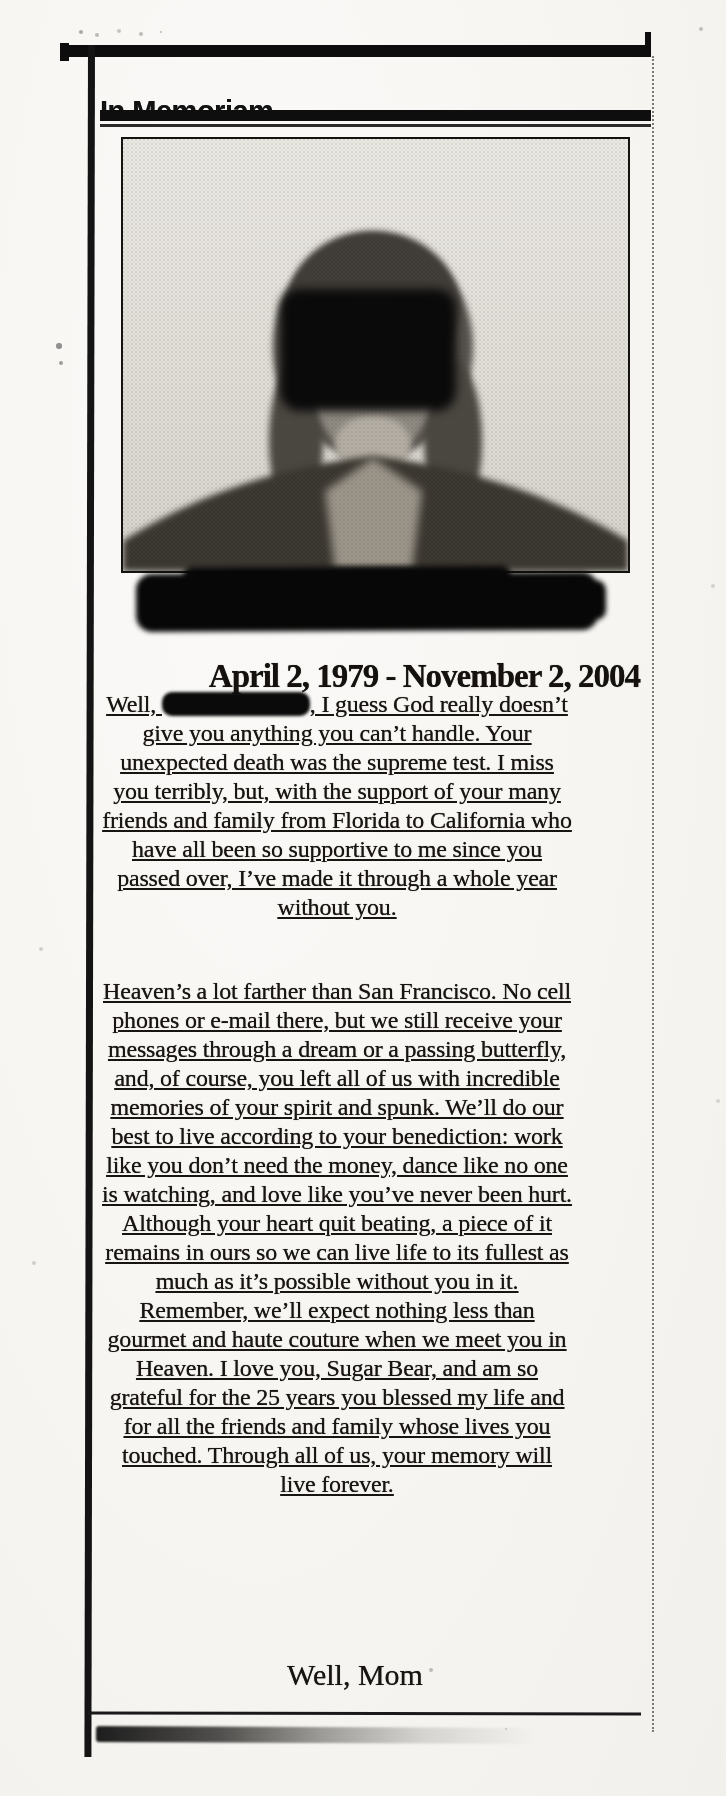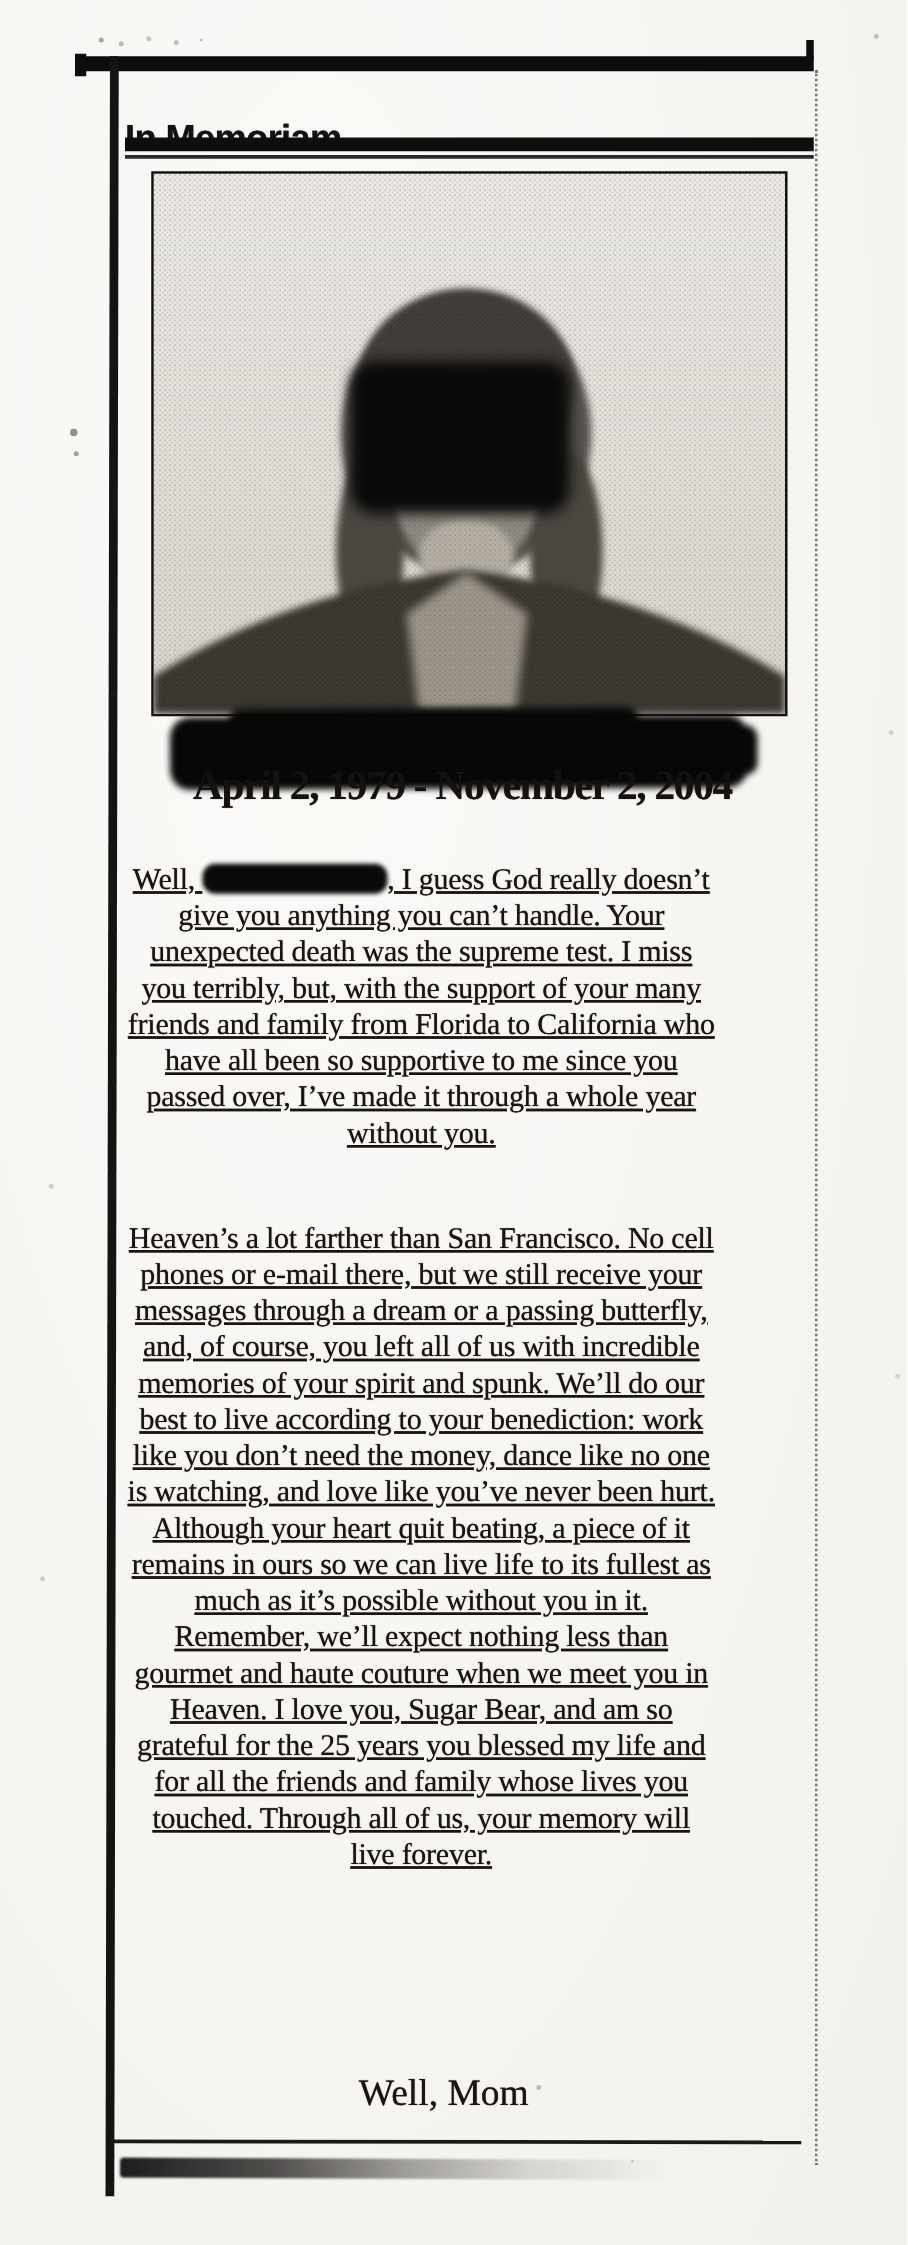--- a/index.html
+++ b/index.html
@@ -39,21 +39,21 @@
     background:#0a0a0a; border-radius:20px; filter:blur(5px);
   }
   
   .name-redaction {
     position:absolute; left:136px; top:573px; width:462px; height:58px;
     background:#070707; border-radius:16px; filter:blur(2.5px); transform:rotate(-0.25deg);
   }
   .name-redaction::before { content:""; position:absolute; left:46px; top:-7px; width:330px; height:22px; background:#070707; border-radius:12px; }
   .name-redaction::after  { content:""; position:absolute; right:-8px; top:8px; width:30px; height:40px; background:#070707; border-radius:10px; }
   .life-dates {
-    position:absolute; left:100px; top:611px; width:540px; text-align:center;
+    position:absolute; left:100px; top:658px; width:540px; text-align:right;
     font-weight:bold; font-size:33px; letter-spacing:-1px; color:#14110e;
     text-shadow:0 0 0.7px rgba(16,13,10,0.85);
   }
   
   .memorial-text {
     position:absolute; left:102px; width:470px; text-align:center;
     font-size:24px; line-height:29px; letter-spacing:-0.2px; color:#181410;
     text-shadow:0 0 0.7px rgba(22,18,14,0.85); margin:0;text-decoration:underline;
   }
   .para-1 { top:690px; } .para-2 { top:977px; }

